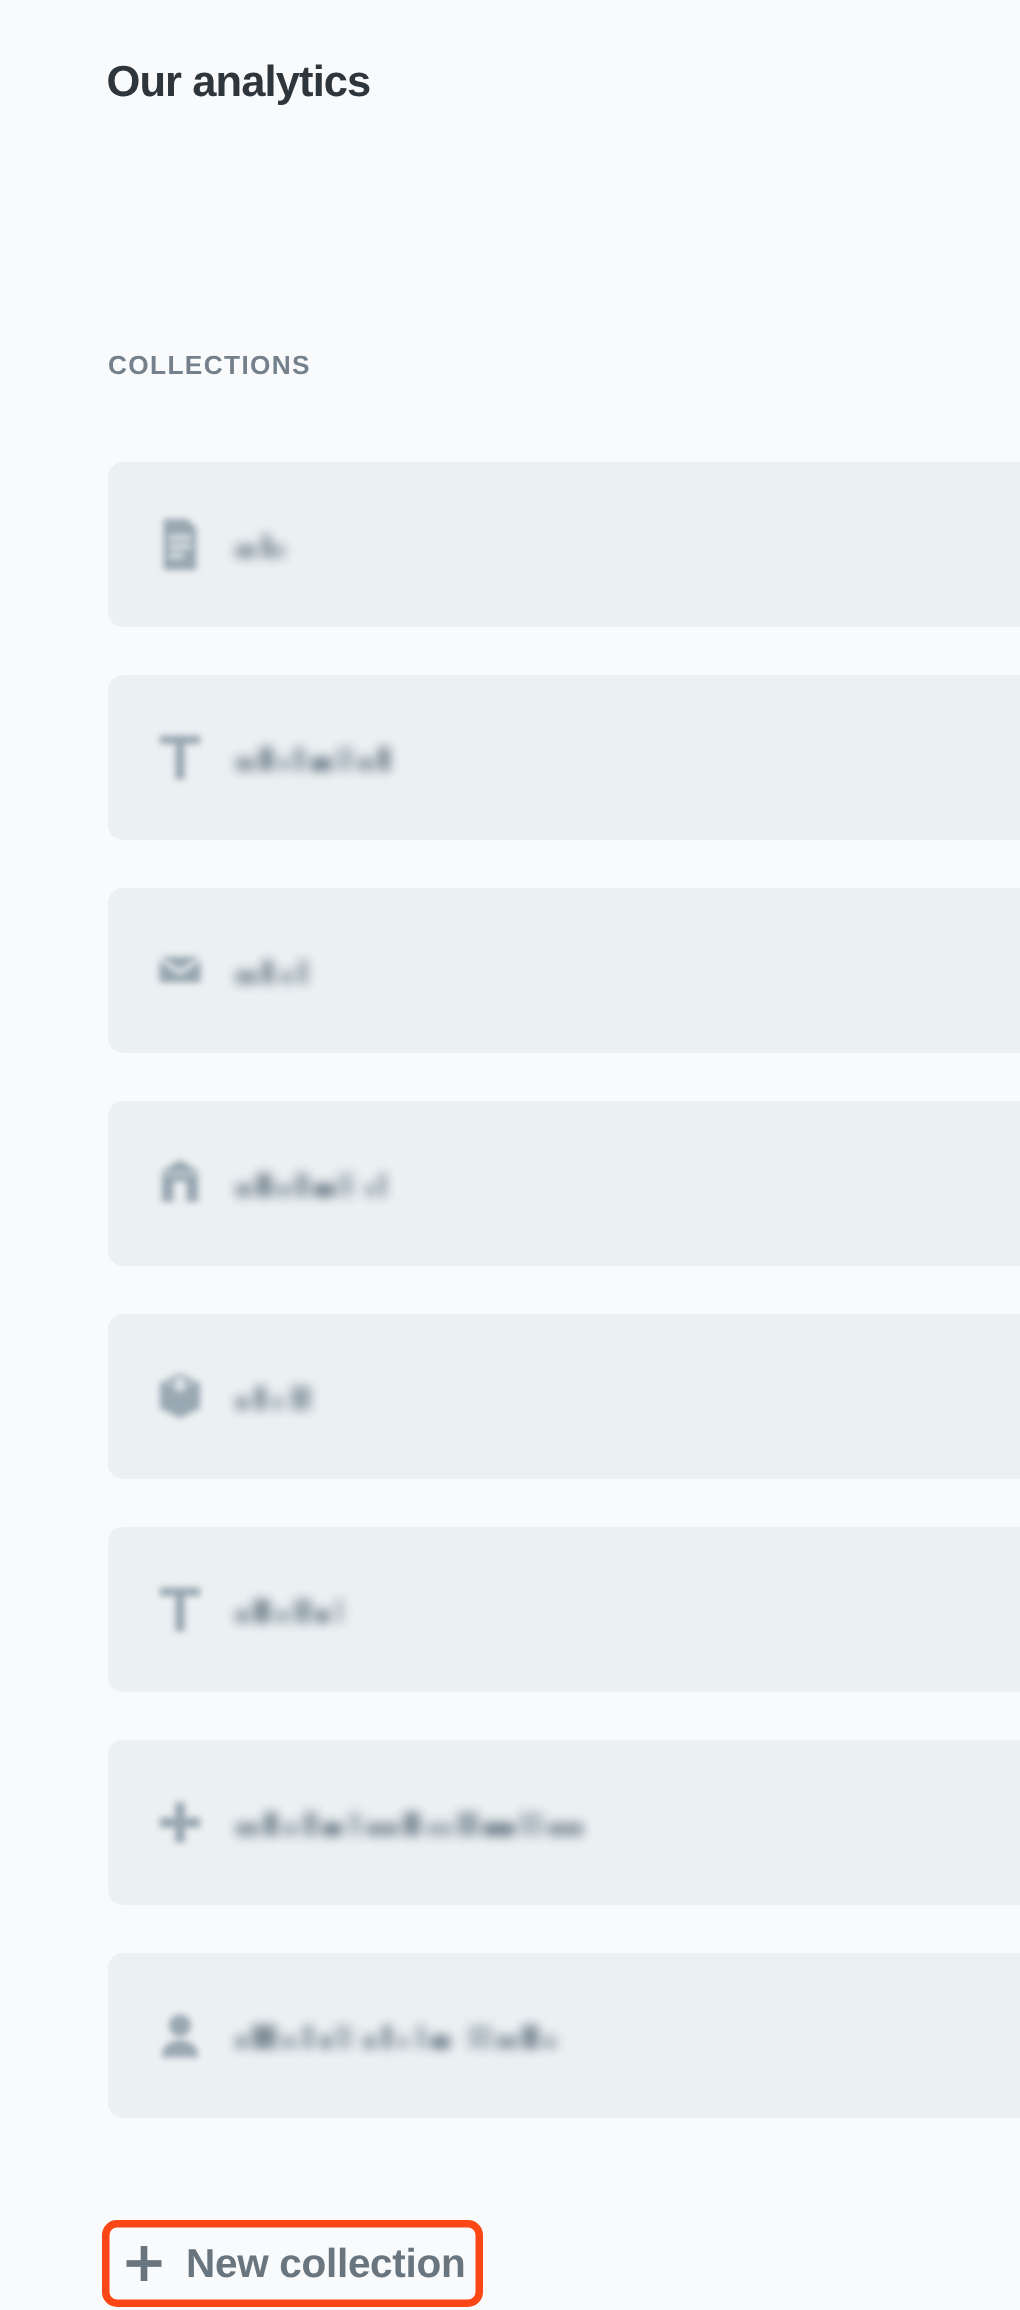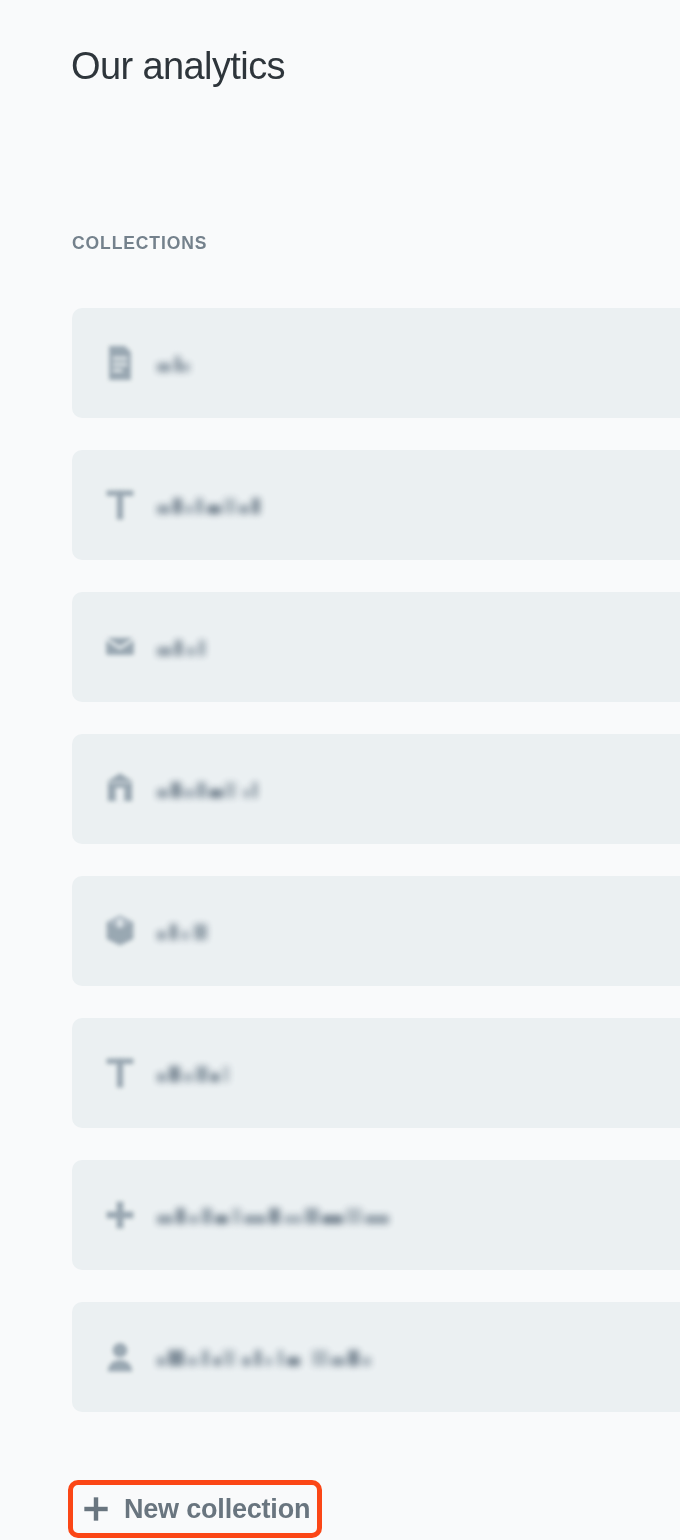--- a/index.html
+++ b/index.html
@@ -20,23 +20,23 @@
     inset: 0;
     width: 680px;
     height: 1540px;
   }
 
   
   .page-title {
     position: absolute;
     left: 71px;
     top: 22px;
-    font-size: 38px;
+    font-size: 29px;
     line-height: 1.0;
-    font-weight: 400;
+    font-weight: 700;
     letter-spacing: -0.6px;
     color: #2E353B;
     white-space: nowrap;
   }
 
   
   .section-header {
     position: absolute;
     left: 72px;
     top: 233px;

